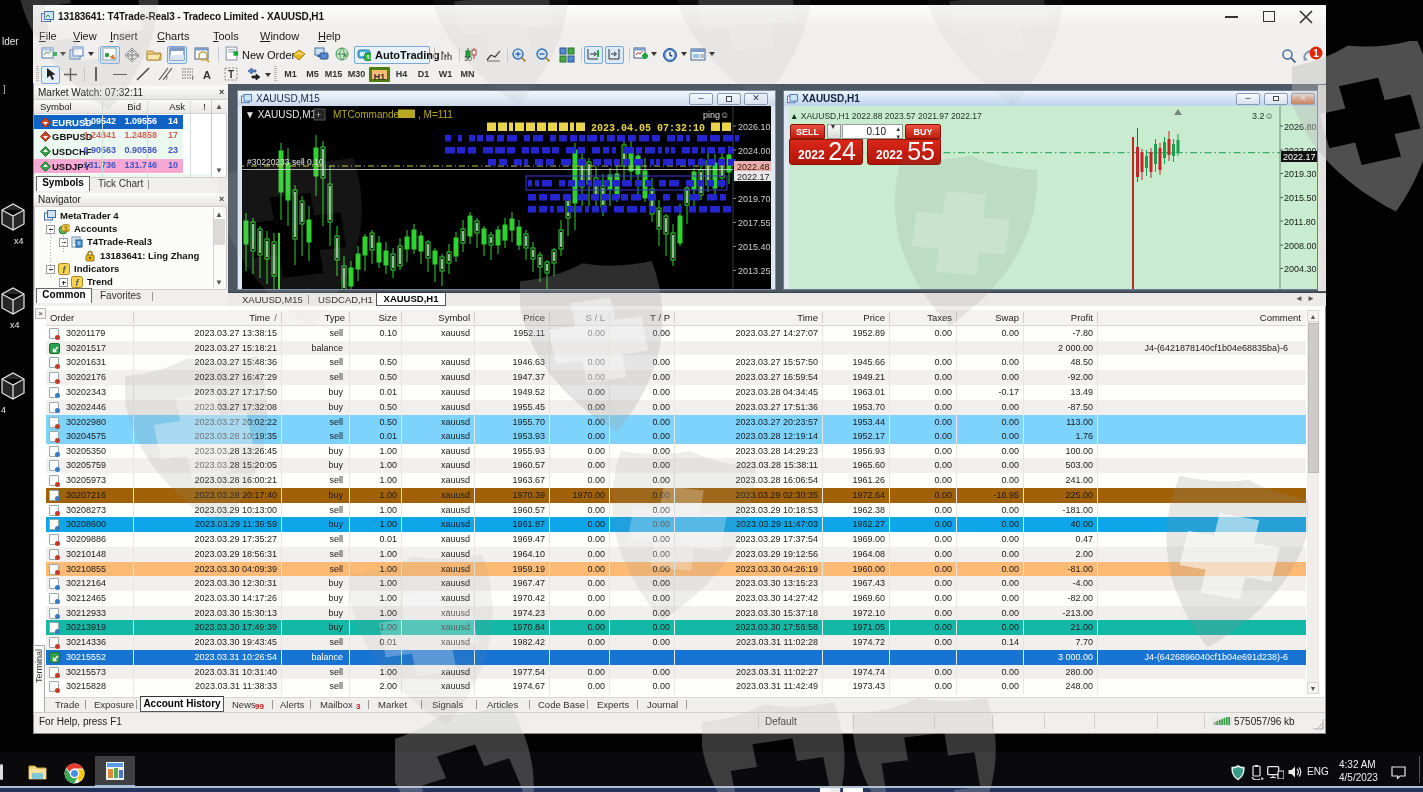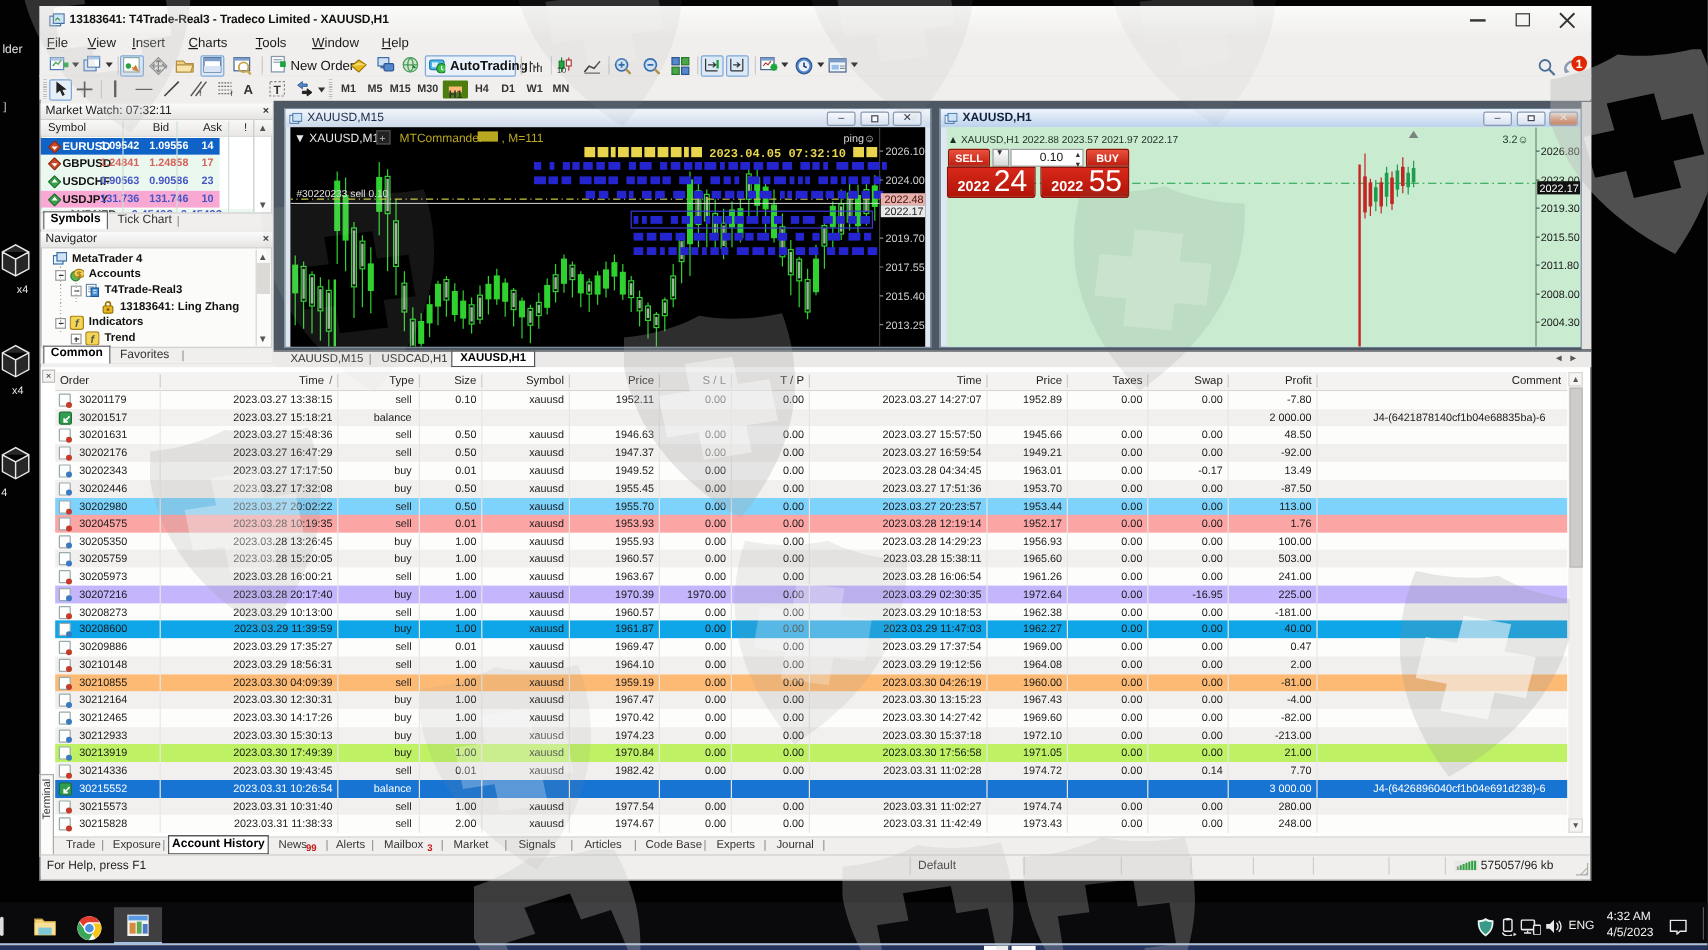--- a/index.html
+++ b/index.html
@@ -3,21 +3,21 @@
 *{margin:0;padding:0;box-sizing:border-box}
 html,body{width:1423px;height:792px;background:#020202;overflow:hidden;
  font-family:"Liberation Sans",sans-serif;position:relative}
 .abs{position:absolute}
 .win{position:absolute;left:33px;top:5px;width:1293px;height:729px;background:#F0EFED;border:1px solid #8a8a8a}
 sep{position:absolute;width:1px;background:#c9c9c9;top:3px;bottom:3px}
 .mi{position:absolute;top:2px;font-size:11px;color:#1a1a1a}
 .mi u{text-decoration:underline}
 .pbtn{position:absolute;border:1px solid #7da7d8;background:#dce9f7;border-radius:2px}
 .tfb{position:absolute;top:2.5px;width:21px;height:15px;font-size:9px;font-weight:bold;color:#333;text-align:center;line-height:15px}
-.tfa{border:5px solid #4d7c0f;background:#fdba74;border-radius:1px}
+.tfa{border:3px solid #4d7c0f;background:#fdba74;border-radius:1px}
 .row{position:absolute;left:46px;width:1260px;height:15px;font-size:9px;color:#1a1a1a}
 .row span{position:absolute;top:2px;white-space:nowrap}
 .row .o{left:20px}
 .t1{right:1029px}.ty{right:963px}.sz{right:909px}.sy{right:836px}.p1{right:761px}
 .sl{right:701px}.tp{right:636px}.t2{right:488px}.p2{right:421px}.tx{right:354px}
 .sw{right:287px}.pf{right:213px}.cm{right:18px}
 .gl{position:absolute;top:0;bottom:0;width:1px;background:#e7e6e4}
 .doc{position:absolute;left:3px;top:2px;width:10px;height:11px;background:#fdfdfd;border:1px solid #9aa;border-radius:1px}
 .doc:after{content:"";position:absolute;right:-1.5px;bottom:-1.5px;width:5px;height:5px;border-radius:50%}
 .doc.s:after{background:#c43b2a}
@@ -959,21 +959,21 @@
     <span class="sy">xauusd</span>
     <span class="p1">1955.70</span>
     <span class="sl">0.00</span>
     <span class="tp">0.00</span>
     <span class="t2">2023.03.27 20:23:57</span>
     <span class="p2">1953.44</span>
     <span class="tx">0.00</span>
     <span class="sw">0.00</span>
     <span class="pf">113.00</span>
   </div>
-<div class="row" style="top:429.04px;background:#fca5a5;color:#1a1a1a">
+<div class="row" style="top:429.04px;background:#7dd3fc;color:#1a1a1a">
     <i class="doc s"></i>
     <span class="o">30204575</span>
     <span class="t1">2023.03.28 10:19:35</span>
     <span class="ty">sell</span>
     <span class="sz">0.01</span>
     <span class="sy">xauusd</span>
     <span class="p1">1953.93</span>
     <span class="sl">0.00</span>
     <span class="tp">0.00</span>
     <span class="t2">2023.03.28 12:19:14</span>
@@ -1023,21 +1023,21 @@
     <span class="sy">xauusd</span>
     <span class="p1">1963.67</span>
     <span class="sl">0.00</span>
     <span class="tp">0.00</span>
     <span class="t2">2023.03.28 16:06:54</span>
     <span class="p2">1961.26</span>
     <span class="tx">0.00</span>
     <span class="sw">0.00</span>
     <span class="pf">241.00</span>
   </div>
-<div class="row" style="top:487.92px;background:#c4b5fd;color:#1a1a1a">
+<div class="row" style="top:487.92px;background:#a16207;color:#1a1a1a">
     <i class="doc b"></i>
     <span class="o">30207216</span>
     <span class="t1">2023.03.28 20:17:40</span>
     <span class="ty">buy</span>
     <span class="sz">1.00</span>
     <span class="sy">xauusd</span>
     <span class="p1">1970.39</span>
     <span class="sl">1970.00</span>
     <span class="tp">0.00</span>
     <span class="t2">2023.03.29 02:30:35</span>
@@ -1167,21 +1167,21 @@
     <span class="sy">xauusd</span>
     <span class="p1">1974.23</span>
     <span class="sl">0.00</span>
     <span class="tp">0.00</span>
     <span class="t2">2023.03.30 15:37:18</span>
     <span class="p2">1972.10</span>
     <span class="tx">0.00</span>
     <span class="sw">0.00</span>
     <span class="pf">-213.00</span>
   </div>
-<div class="row" style="top:620.4000000000001px;background:#bef264;color:#1a1a1a">
+<div class="row" style="top:620.4000000000001px;background:#14b8a6;color:#1a1a1a">
     <i class="doc b"></i>
     <span class="o">30213919</span>
     <span class="t1">2023.03.30 17:49:39</span>
     <span class="ty">buy</span>
     <span class="sz">1.00</span>
     <span class="sy">xauusd</span>
     <span class="p1">1970.84</span>
     <span class="sl">0.00</span>
     <span class="tp">0.00</span>
     <span class="t2">2023.03.30 17:56:58</span>

